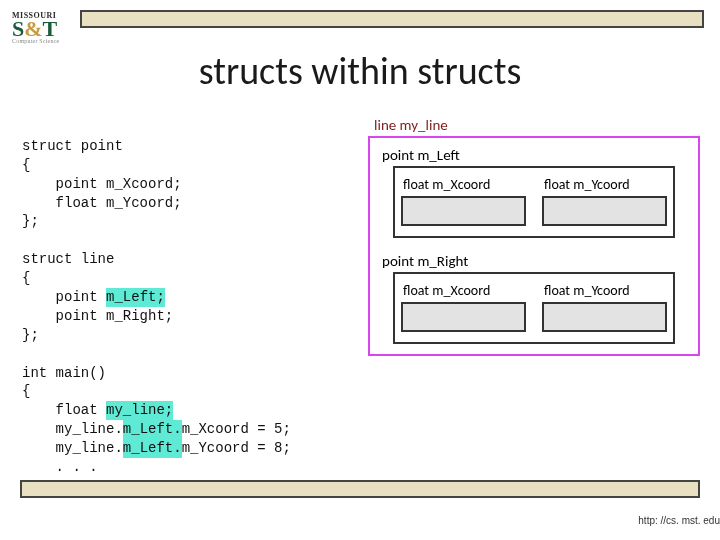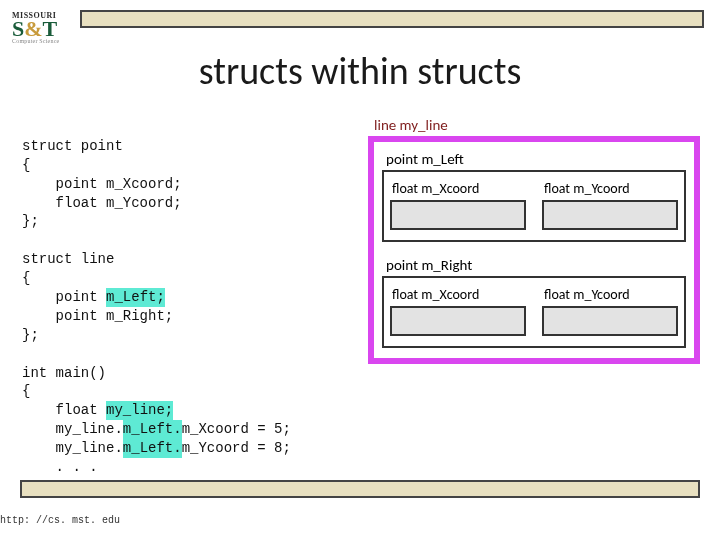--- a/index.html
+++ b/index.html
@@ -65,32 +65,32 @@
     top: 116px; left: 368px;
     width: 332px;
   }
   .d-label {
     font-family: Calibri, Arial, sans-serif;
     font-size: 15px;
     color: #7f1d1d;
     margin-left: 6px;
   }
   .outer-box {
-    border: 6px solid #d946ef;
+    border: 2px solid #d946ef;
     padding: 6px 6px 10px 6px;
     margin-top: 2px;
   }
   .inner-label {
     font-size: 15px;
     margin: 2px 0 2px 6px;
   }
   .inner-box {
     border: 2px solid #333;
     padding: 6px 6px 10px 6px;
-    margin: 0 2px;
+    margin: 0 17px;
   }
   .float-row {
     display: flex;
     gap: 16px;
     margin-top: 2px;
   }
   .float-col {
     flex: 1;
   }
   .float-label {
@@ -106,25 +106,25 @@
   .gap12 { height: 12px; }
   .footer-bar {
     position: absolute;
     bottom: 42px; left: 20px; right: 20px;
     height: 18px;
     background: #e8e0c0;
     border: 2px solid #444;
   }
   .footer-url {
     position: absolute;
-    bottom: 14px; left: 0; right: 0;
-    text-align: left;
+    bottom: 14px; left: 7px; right: 0;
+    text-align: right;
     font-size: 10px;
     color: #333;
-    font-family: Liberation Mono, monospace;
+    font-family: Liberation Sans, sans-serif;
   }
 </style>
 </head>
 <body>
 
 <div class="logo">
   <div class="logo-top">MISSOURI</div>
   <div class="logo-st">
     <span>S</span><span class="logo-amp">&amp;</span><span>T</span>
   </div>

